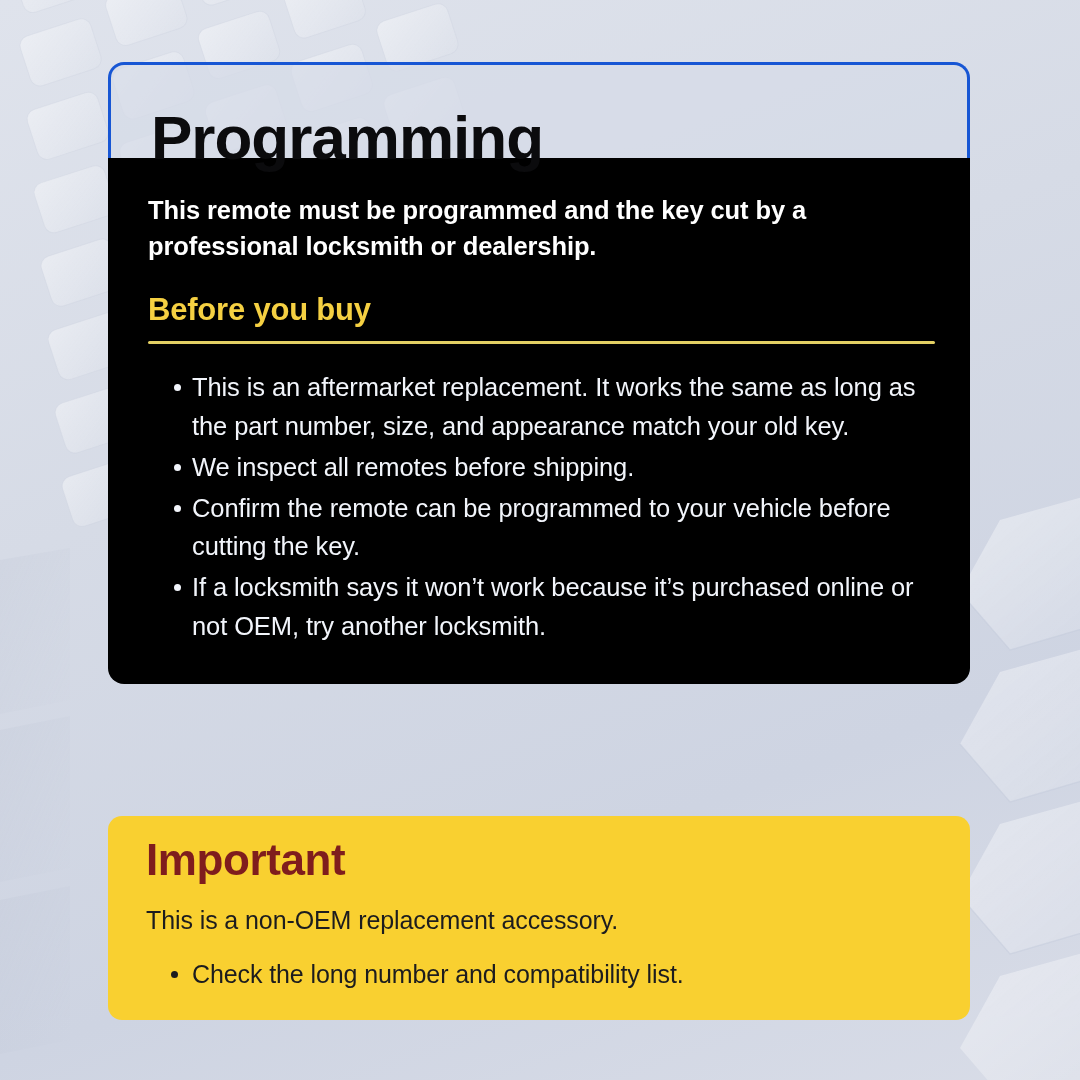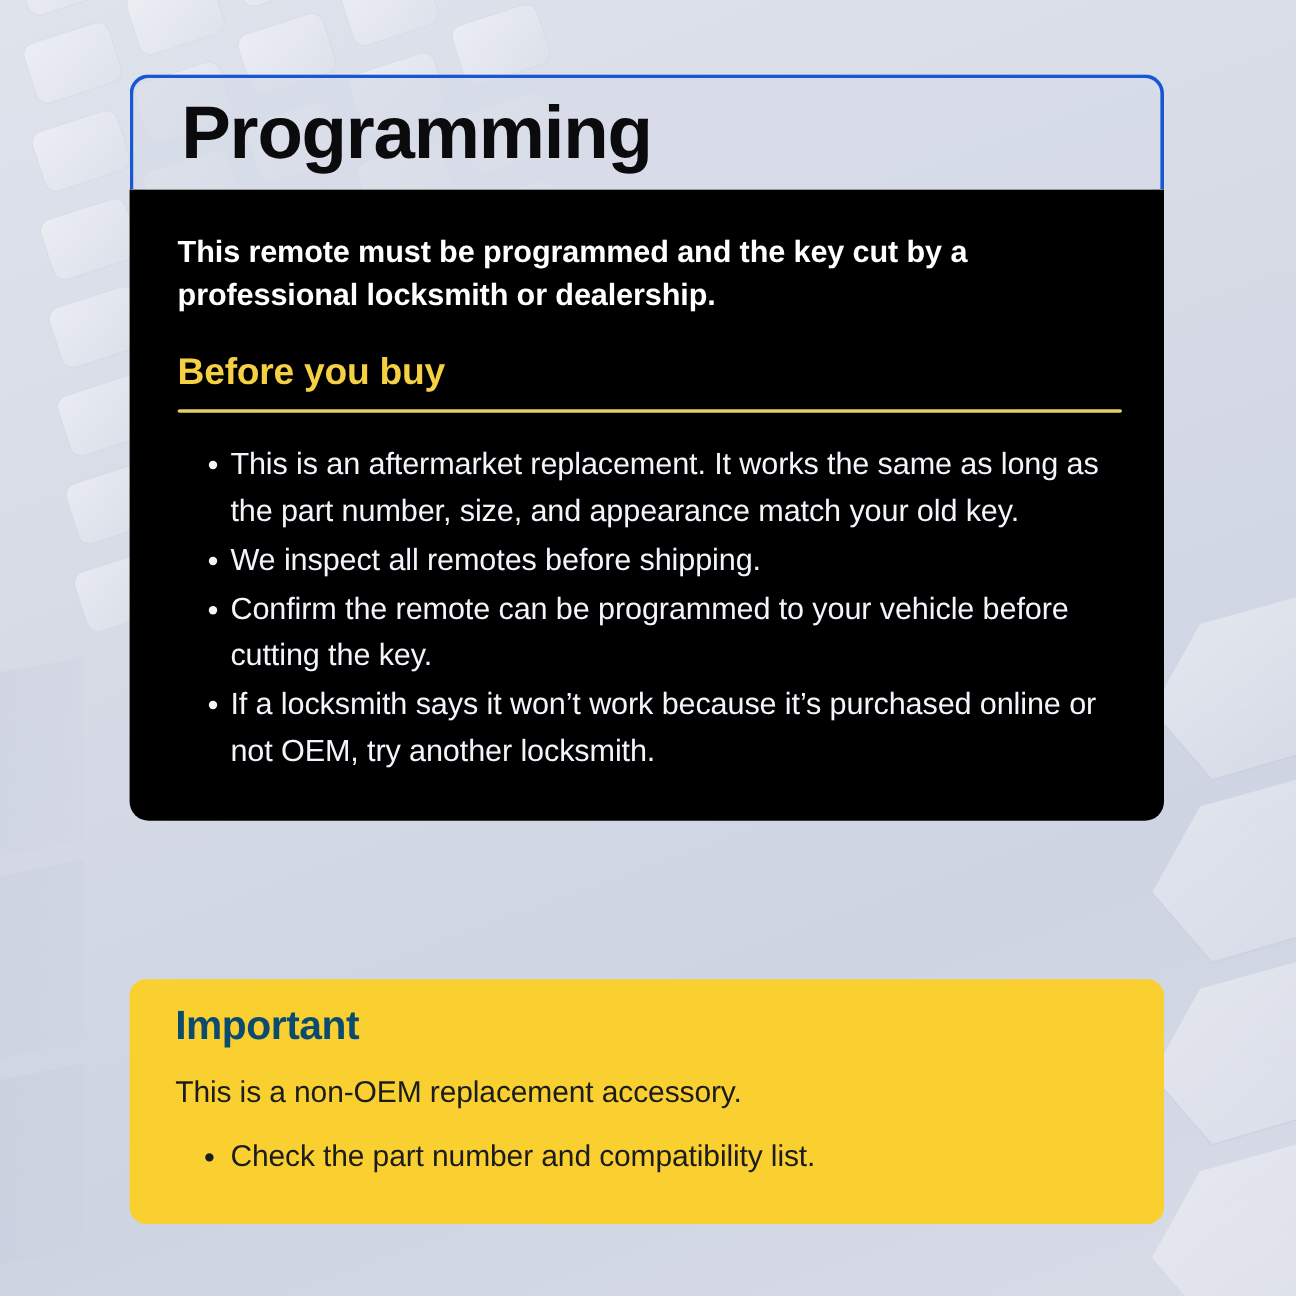--- a/index.html
+++ b/index.html
@@ -20,21 +20,21 @@
         border-radius:16px;}
 
   #header{
     position:relative;
     height:96px;
     background:rgba(214,219,232,0.72);
     border:3px solid #1756d4;
     border-bottom:none;
     border-radius:16px 16px 0 0;
     box-sizing:border-box;
-    display:flex;align-items:center;
+    display:flex;
   }
   #title{
     font-size:62px;font-weight:700;color:#0b0b0d;
     letter-spacing:-1px;margin-left:40px;line-height:1;
   }
 
   #body{
     background:#000000;
     border-radius:0 0 16px 16px;
     padding:34px 40px 36px 40px;
@@ -65,21 +65,21 @@
     width:7px;height:7px;border-radius:50%;background:#f2f5fb;
   }
 
   
   #important{
     position:absolute;left:108px;top:816px;width:862px;height:204px;
     background:#f9d030;border-radius:14px;box-sizing:border-box;
     padding:22px 38px 0 38px;
   }
   #imp-title{
-    font-size:34px;font-weight:700;color:#0c4a6e;letter-spacing:-0.4px;
+    font-size:44px;font-weight:700;color:#7f1d1d;letter-spacing:-0.4px;
     margin:0 0 22px 0;line-height:1;
   }
   #imp-lede{
     font-size:25px;color:#1c1c1e;margin:0 0 19px 0;line-height:1.3;
     font-weight:400;letter-spacing:-0.1px;
   }
   ul.yellow-list{list-style:none;margin:0;padding:0;}
   ul.yellow-list li{
     position:relative;font-size:25px;color:#1c1c1e;line-height:1.44;
     padding-left:46px;font-weight:400;letter-spacing:-0.1px;
@@ -202,15 +202,15 @@
       <li>If a locksmith says it won’t work because it’s purchased online or not OEM, try another locksmith.</li>
     </ul>
 
   </div>
 </div>
 
 <div id="important">
   <h2 id="imp-title">Important</h2>
   <p id="imp-lede">This is a non-OEM replacement accessory.</p>
   <ul class="yellow-list">
-    <li>Check the part number and compatibility list.</li>
+    <li>Check the long number and compatibility list.</li>
   </ul>
 </div>
 
 </body></html>

